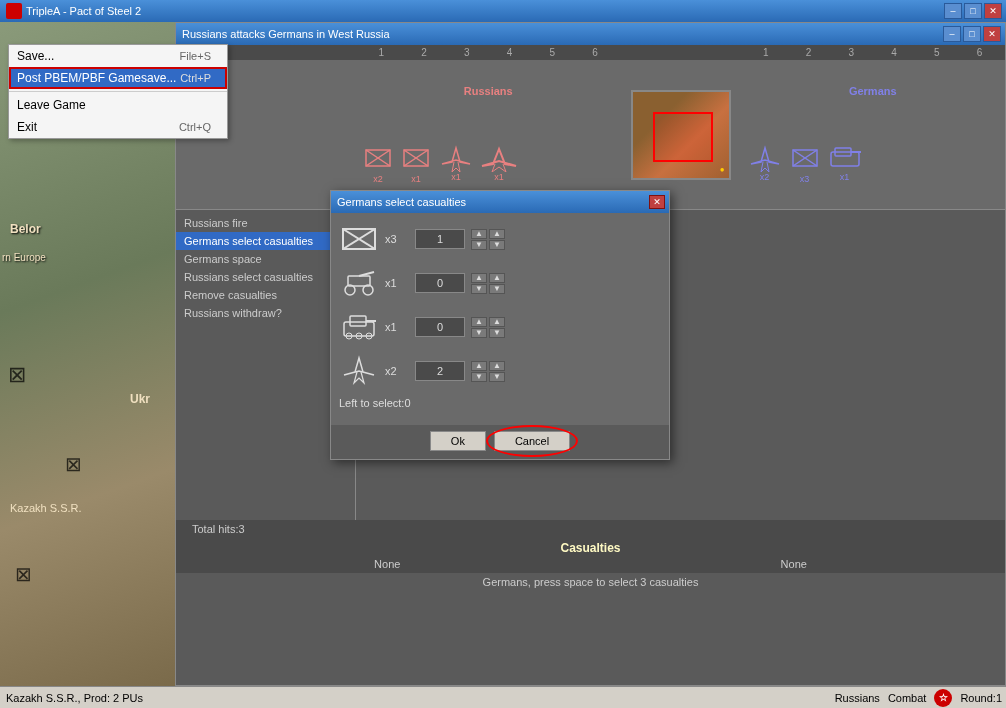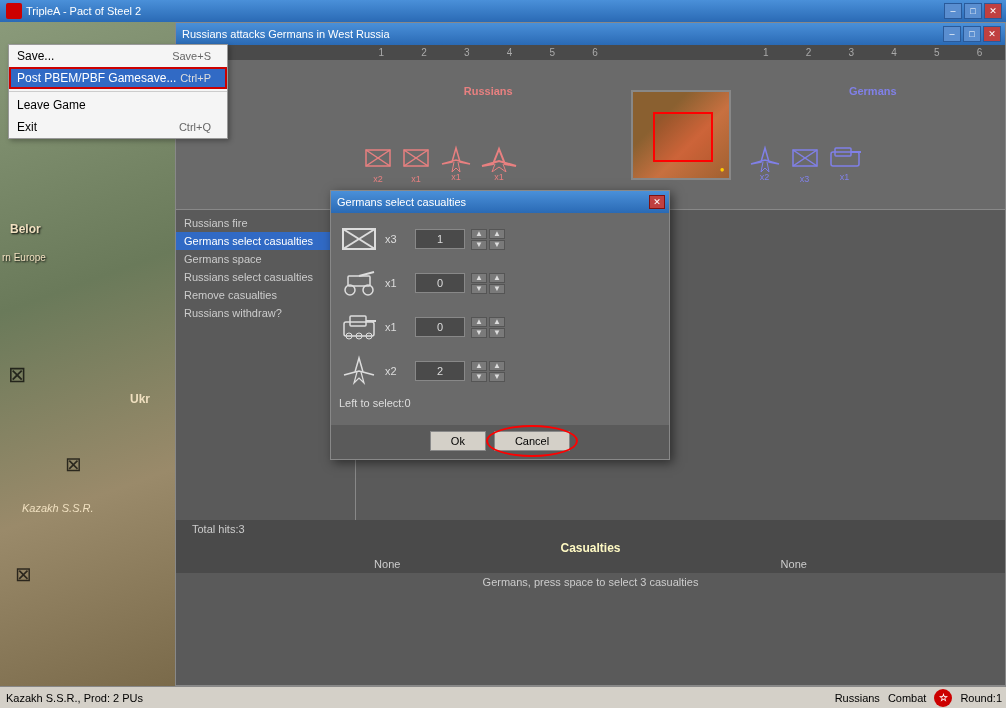--- a/index.html
+++ b/index.html
@@ -434,21 +434,21 @@
   <div class="menu-item">View</div>
   <div class="menu-item">Game</div>
   <div class="menu-item">Export</div>
   <div class="menu-item">Web</div>
   <div class="menu-item">Help</div>
 </div>
 
 <div class="dropdown-menu">
   <div class="dropdown-item">
     <span>Save...</span>
-    <span class="dropdown-shortcut">Save+S</span>
+    <span class="dropdown-shortcut">File+S</span>
   </div>
   <div class="dropdown-item highlighted post-pbem">
     <span>Post PBEM/PBF Gamesave...</span>
     <span class="dropdown-shortcut">Ctrl+P</span>
   </div>
   <div class="dropdown-separator"></div>
   <div class="dropdown-item">
     <span>Leave Game</span>
     <span class="dropdown-shortcut"></span>
   </div>
@@ -466,21 +466,21 @@
     <div style="position:absolute;top:80px;left:18px;color:#FFD700;font-size:18px;">★</div>
 
     <div style="position:absolute;top:90px;left:80px;color:#f0e0c0;font-size:14px;font-weight:bold;">2</div>
 
     <div style="position:absolute;top:200px;left:10px;color:#f0e0c0;font-size:12px;font-weight:bold;text-shadow:1px 1px 2px #000;">Belor</div>
 
     <div style="position:absolute;top:230px;left:2px;color:#f0e0c0;font-size:10px;text-shadow:1px 1px 2px #000;">rn Europe</div>
 
     <div style="position:absolute;top:370px;left:130px;color:#f0e0c0;font-size:12px;font-weight:bold;">Ukr</div>
 
-    <div style="position:absolute;top:480px;left:22px;color:#f0e0c0;font-size:11px;font-style:italic;">Kazakh S.S.R.</div>
+    <div style="position:absolute;top:480px;left:10px;color:#f0e0c0;font-size:11px;">Kazakh S.S.R.</div>
 
     <div style="position:absolute;top:340px;left:8px;font-size:22px;opacity:0.7;">⊠</div>
     <div style="position:absolute;top:430px;left:65px;font-size:20px;opacity:0.7;">⊠</div>
     <div style="position:absolute;top:540px;left:15px;font-size:20px;opacity:0.7;">⊠</div>
   </div>
 </div>
 
 <div class="battle-window">
   <div class="battle-title-bar">
     <span>Russians attacks Germans in West Russia</span>

